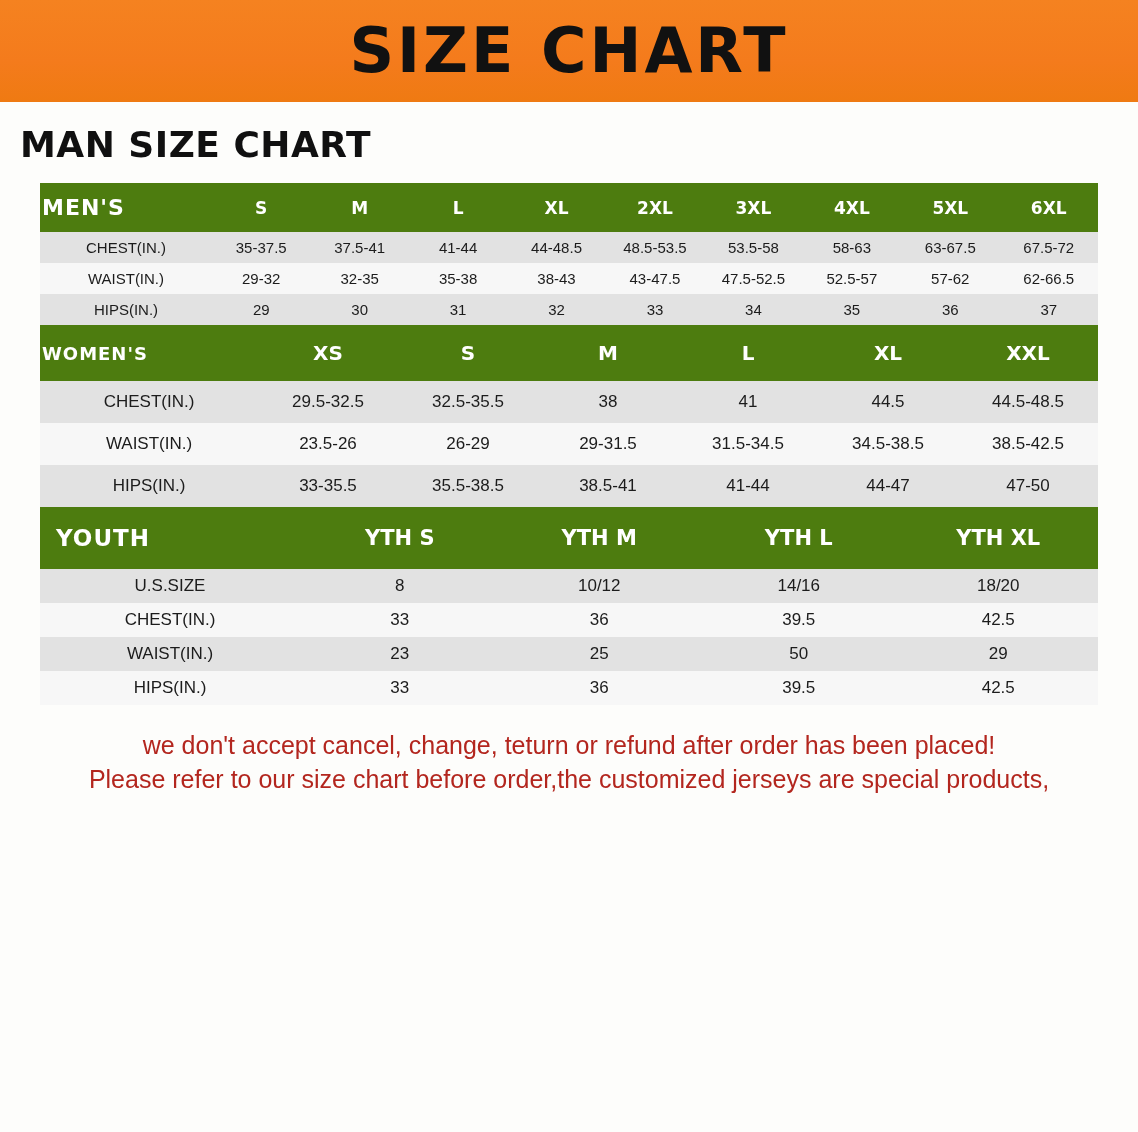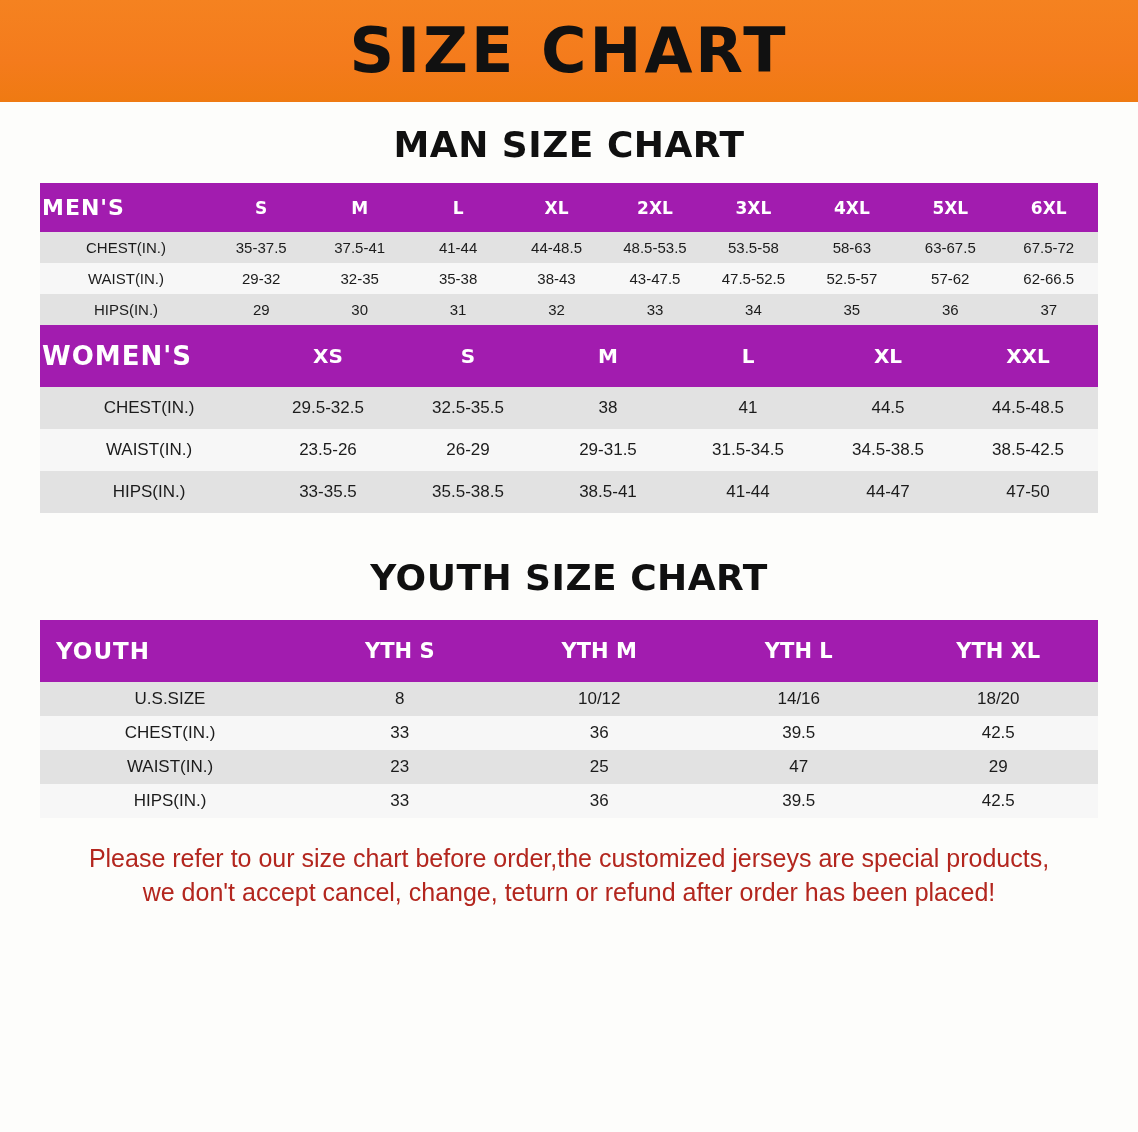--- a/index.html
+++ b/index.html
@@ -27,39 +27,40 @@
     font-family: "DejaVu Sans", sans-serif;
     font-weight: bold;
     font-size: 62px;
     letter-spacing: 3px;
     color: #111111;
     line-height: 1;
     text-align: center;
   }
   
   .section-title {
-    text-align: center;
+    text-align: left;
     font-family: "DejaVu Sans", sans-serif;
     font-weight: bold;
     color: #101010;
     letter-spacing: 0.5px;
+    margin-left: 20px;
   }
   .st-man   { font-size: 36px; margin-top: 22px; margin-bottom: 18px; }
   .st-women { font-size: 36px; margin-top: 36px; margin-bottom: 20px; }
   .st-youth { font-size: 36px; margin-top: 44px; margin-bottom: 22px; }
 
   
   .tbl-wrap { padding: 0 40px; }
   table.size {
     width: 1058px;
     border-collapse: collapse;
     table-layout: fixed;
   }
   table.size thead th {
-    background: #a21caf;
+    background: #4d7c0f;
     color: #ffffff;
     font-family: "DejaVu Sans", sans-serif;
     font-weight: bold;
     text-align: center;
     padding: 10px 2px;
   }
   table.size thead th.rowhead {
     text-align: left;
     padding-left: 18px;
     letter-spacing: 1px;
@@ -81,21 +82,21 @@
   
   #men-table thead th { font-size: 17px; }
   #men-table thead th.rowhead { font-size: 22px; }
   #men-table tbody td { font-size: 15px; }
   #men-table tbody td.rowhead { font-size: 15px; }
   #men-table thead th { padding: 12px 2px; }
   #men-table tbody td { padding: 7px 2px; }
 
   
   #women-table thead th { font-size: 20px; }
-  #women-table thead th.rowhead { font-size: 26px; }
+  #women-table thead th.rowhead { font-size: 18px; }
   #women-table tbody td { font-size: 17px; }
   #women-table thead th { padding: 16px 2px; }
   #women-table tbody td { padding: 11px 2px; }
 
   
   #youth-table thead th { font-size: 21px; }
   #youth-table thead th.rowhead { font-size: 23px; }
   #youth-table tbody td { font-size: 17px; }
   #youth-table thead th { padding: 18px 16px; }
   #youth-table tbody td { padding: 7px 2px; }
@@ -224,21 +225,20 @@
             <td>35.5-38.5</td>
             <td>38.5-41</td>
             <td>41-44</td>
             <td>44-47</td>
             <td>47-50</td>
           </tr>
         </tbody>
     </table>
   </div>
 
-  <div class="section-title st-youth">YOUTH SIZE CHART</div>
   <div class="tbl-wrap">
     <table class="size" id="youth-table">
       <colgroup>
         <col style="width:260px">
         <col span="4">
       </colgroup>
       <thead>
           <tr>
             <th class="rowhead">YOUTH</th>
             <th>YTH S</th>
@@ -259,32 +259,32 @@
             <td class="rowhead">CHEST(IN.)</td>
             <td>33</td>
             <td>36</td>
             <td>39.5</td>
             <td>42.5</td>
           </tr>
           <tr class="odd">
             <td class="rowhead">WAIST(IN.)</td>
             <td>23</td>
             <td>25</td>
-            <td>47</td>
+            <td>50</td>
             <td>29</td>
           </tr>
           <tr class="even">
             <td class="rowhead">HIPS(IN.)</td>
             <td>33</td>
             <td>36</td>
             <td>39.5</td>
             <td>42.5</td>
           </tr>
         </tbody>
     </table>
   </div>
 
   <div class="note">
+    <span>we don't accept cancel, change, teturn or refund after order has been placed!</span>
     <span>Please refer to our size chart before order,the customized jerseys are special products,</span>
-    <span>we don't accept cancel, change, teturn or refund after order has been placed!</span>
   </div>
 
 </div>
 
 </body></html>

